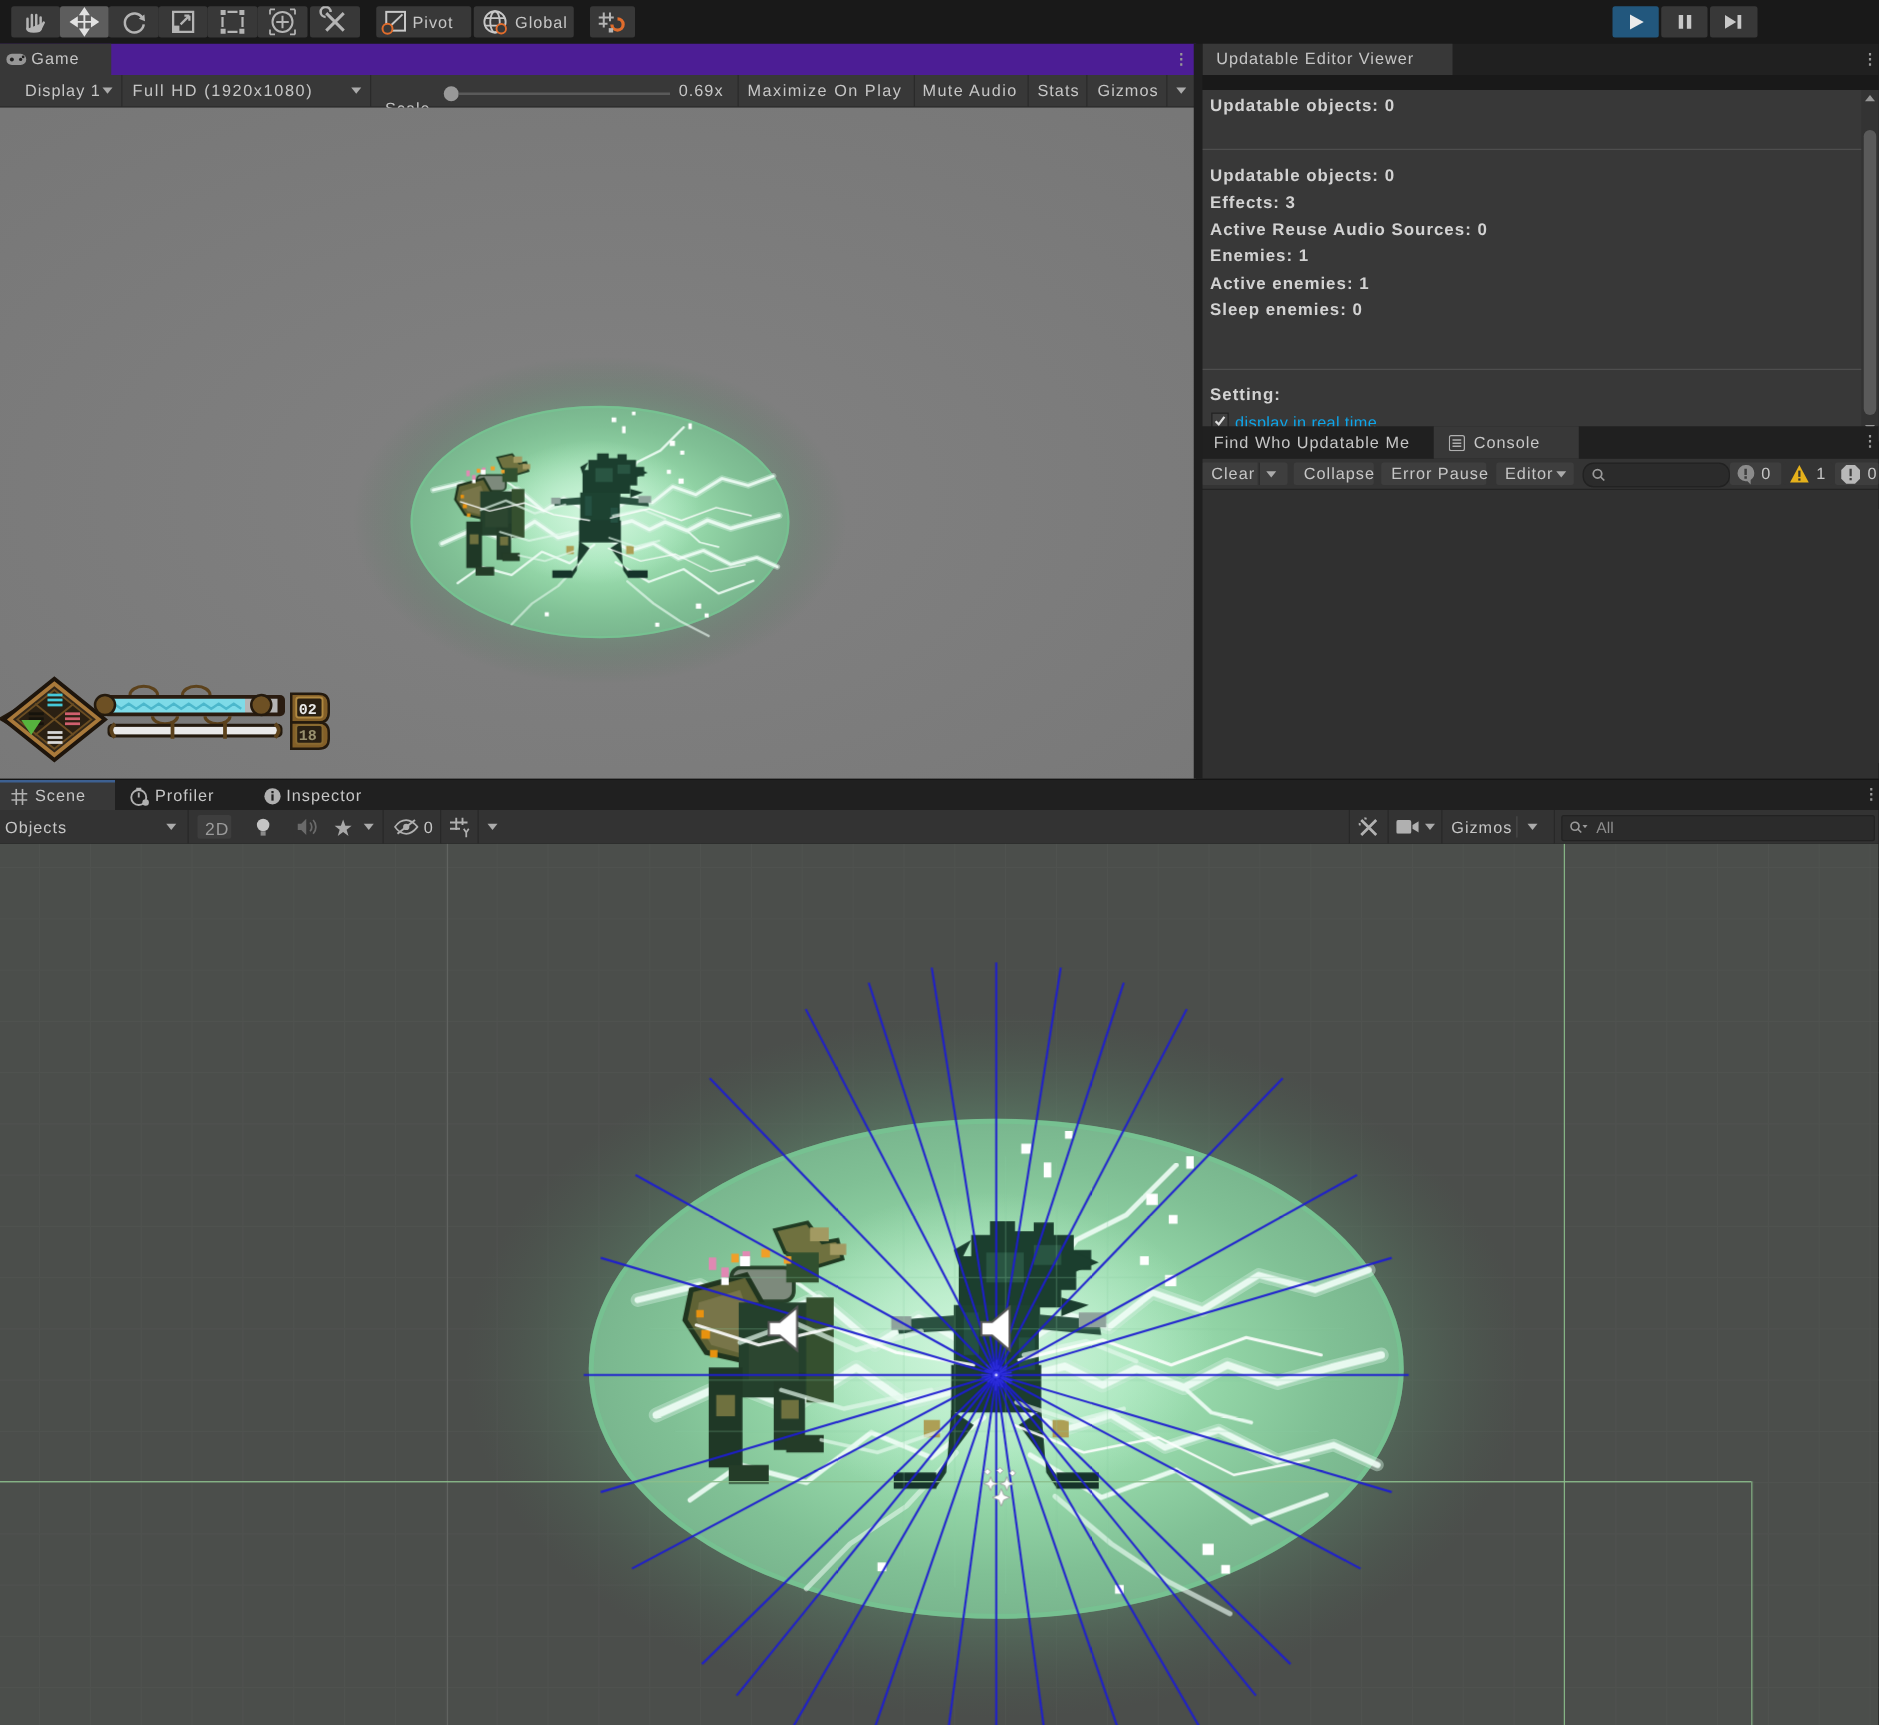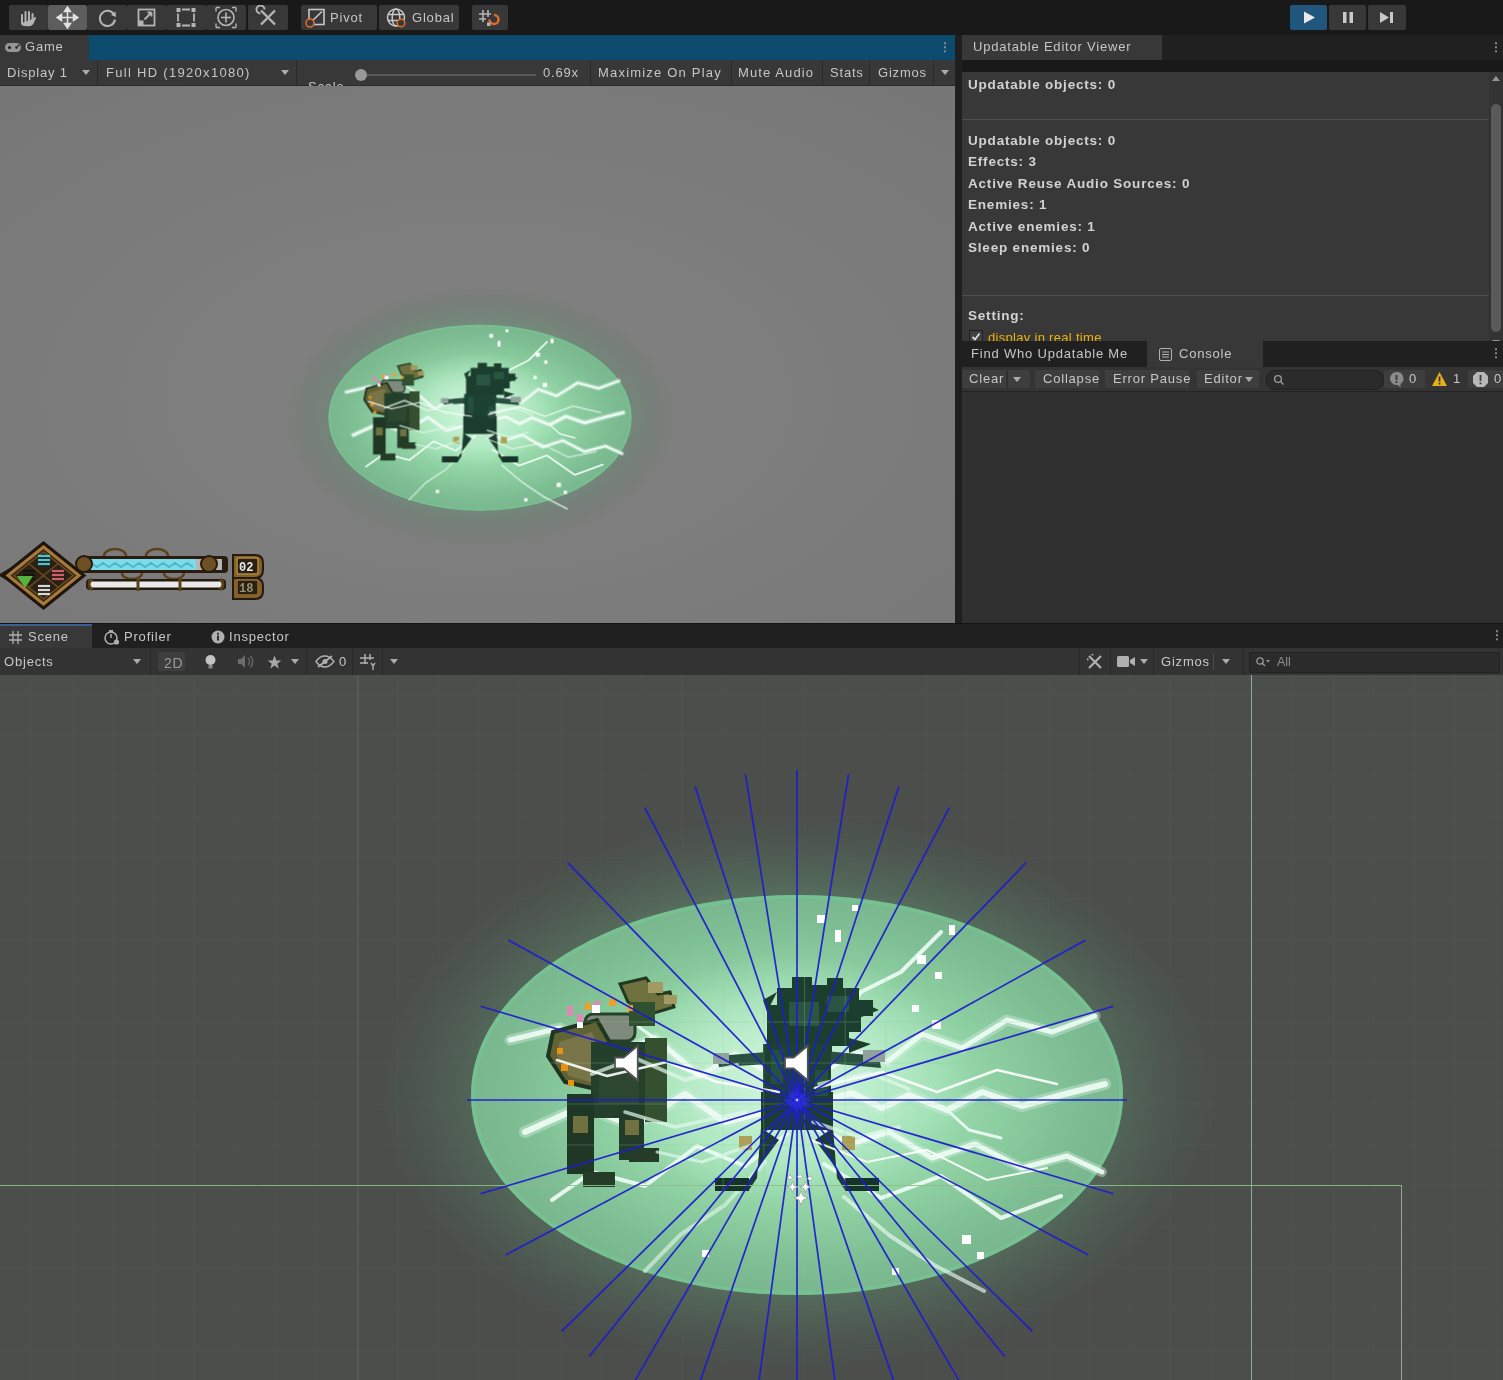--- a/index.html
+++ b/index.html
@@ -240,33 +240,33 @@
   <div class="tbtn" style="left:1368px;width:38px"></div>
   <svg class="abs" style="left:1290px;top:5px" width="116" height="25" viewBox="0 0 116 25">
     <polygon points="14,6.5 25,12.5 14,18.5" fill="#eaeaea"></polygon>
     <rect x="53" y="7" width="3.5" height="11" fill="#c8c8c8"></rect>
       <rect x="59.5" y="7" width="3.5" height="11" fill="#c8c8c8"></rect>
     <polygon points="90,7 99,12.5 90,18" fill="#c8c8c8"></polygon>
       <rect x="100" y="7" width="3" height="11" fill="#c8c8c8"></rect>
   </svg>
 </div>
 
-<div class="abs" style="left:0;top:35px;width:957px;height:25px;background:#0c4a6e">
+<div class="abs" style="left:0;top:35px;width:957px;height:25px;background:#4c1d95">
   <div class="abs" style="left:0;top:0;width:89px;height:25px;background:#383838"></div>
   <svg class="abs" style="left:5px;top:6px" width="17" height="13" viewBox="0 0 17 13">
     <rect x="0" y="2" width="16" height="9" rx="4.5" fill="#969696"></rect>
     <circle cx="4.5" cy="6.5" r="1.6" fill="#202020"></circle>
       <circle cx="11.5" cy="6.5" r="1.3" fill="#202020"></circle>
       <circle cx="13.5" cy="4.5" r="1.1" fill="#202020"></circle>
   </svg>
   <div class="abs txt" style="left:25px;top:4px">Game</div>
   <div class="abs kebab" style="left:939px;top:6px">⋮</div>
 </div>
 <div class="abs" style="left:0;top:60px;width:957px;height:25px;border-bottom:1px solid #2b2b2b;background:#383838">
-  <div class="abs txt" style="left:7px;top:5px">Display 1</div>
+  <div class="abs txt" style="left:20px;top:5px">Display 1</div>
   <div class="abs arr" style="left:82px;top:10px"></div>
   <div class="abs" style="left:97px;top:0;width:1px;height:26px;background:#2a2a2a"></div>
   <div class="abs txt" style="left:106px;top:5px;letter-spacing:1.3px">Full HD (1920x1080)</div>
   <div class="abs arr" style="left:281px;top:10px"></div>
   <div class="abs" style="left:296px;top:0;width:1px;height:26px;background:#2a2a2a"></div>
   <div class="abs txt" style="left:308px;top:19px">Scale</div>
   <div class="abs" style="left:355px;top:9px;width:12px;height:12px;border-radius:6px;background:#999999"></div>
   <div class="abs" style="left:367px;top:14px;width:169px;height:2px;background:#5a5a5a"></div>
   <div class="abs txt" style="left:543px;top:5px">0.69x</div>
   <div class="abs" style="left:590px;top:0;width:1px;height:26px;background:#2a2a2a"></div>
@@ -352,21 +352,21 @@
   <div class="abs" style="left:11px;top:5px;font-weight:700;font-size:13.5px;letter-spacing:0.8px">Updatable objects: 0</div>
   <div class="abs" style="left:1px;top:47px;width:536px;height:1px;background:#4e4e4e"></div>
   <div class="abs" style="left:11px;top:58px;font-weight:700;font-size:13.5px;letter-spacing:0.8px;line-height:21.4px">Updatable objects: 0<br>Effects: 3<br>Active Reuse Audio Sources: 0<br>Enemies: 1<br>Active enemies: 1<br>Sleep enemies: 0</div>
   <div class="abs" style="left:1px;top:223px;width:536px;height:1px;background:#4e4e4e"></div>
   <div class="abs" style="left:11px;top:236px;font-weight:700;font-size:13.5px;letter-spacing:0.8px">Setting:</div>
   <div class="abs" style="left:12px;top:258px;width:12px;height:12px;background:#404040;border:1px solid #212121">
     <svg width="12" height="12" viewBox="0 0 12 12">
         <path d="M2.5,6 L5,8.5 L9.5,2.5" stroke="#dddddd" stroke-width="1.8" fill="none"></path>
       </svg>
   </div>
-  <div class="abs" style="left:31px;top:258px;font-size:13px;letter-spacing:0.3px;color:#eab308">display in real time</div>
+  <div class="abs" style="left:31px;top:258px;font-size:13px;letter-spacing:0.3px;color:#0ea5e9">display in real time</div>
   <div class="abs" style="left:12px;top:278px;width:12px;height:3px;background:#404040;border:1px solid #212121;border-bottom:none"></div>
 
   <div class="abs" style="left:532px;top:0;width:14px;height:281px;background:#333333">
     <div class="abs" style="left:2px;top:32px;width:10px;height:228px;background:#5a5a5a;border-radius:5px"></div>
     <div class="abs" style="left:3px;top:4px;width:0;height:0;border-left:4px solid transparent;border-right:4px solid transparent;border-bottom:5px solid #969696"></div>
     <div class="abs" style="left:3px;top:268px;width:0;height:0;border-left:4px solid transparent;border-right:4px solid transparent;border-top:5px solid #969696"></div>
   </div>
 </div>
 
 <div class="abs" style="left:957px;top:341px;width:546px;height:26px;background:#202020">

